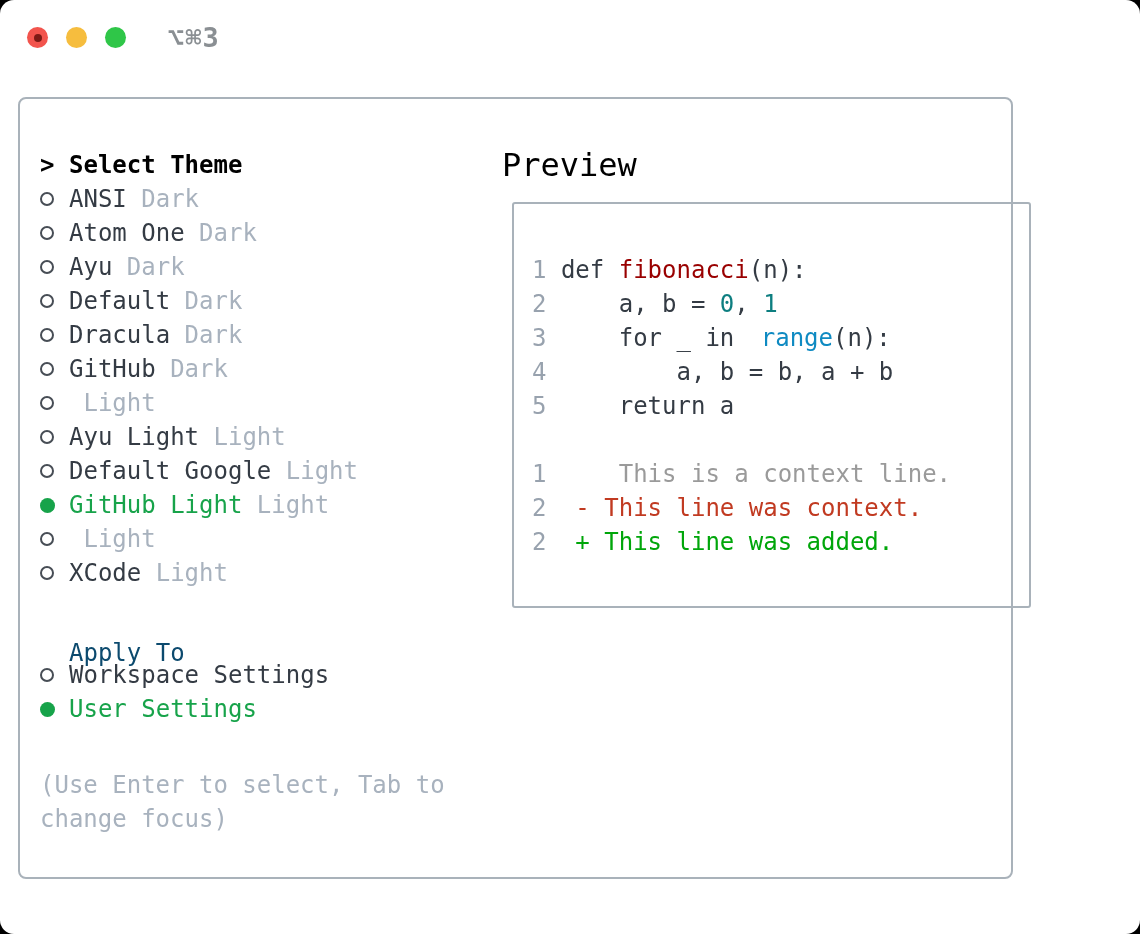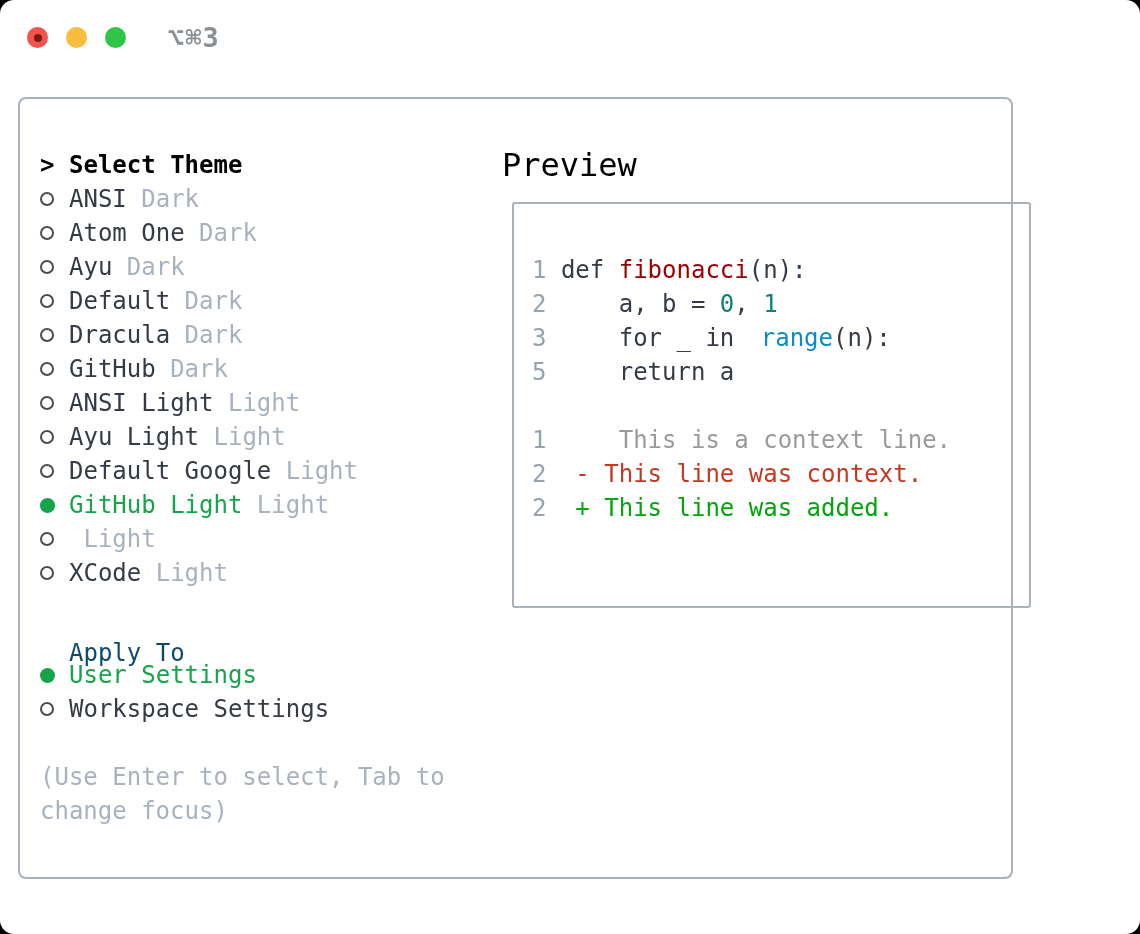--- a/index.html
+++ b/index.html
@@ -22,21 +22,21 @@
             color:var(--text-primary);}
   .line{height:34px;display:flex;align-items:center;white-space:pre;}
   .marker{display:inline-flex;width:29px;align-items:center;flex:0 0 29px;}
   .cursor-glyph{font-weight:bold;color:#000;}
   .ring{width:14px;height:14px;box-sizing:border-box;border:2.5px solid #474d55;border-radius:50%;}
   .dotfill{width:15px;height:15px;border-radius:50%;background:var(--accent-green);}
   .title-text{font-weight:bold;color:#000;}
   .theme-label.selected{color:var(--accent-green);text-align:right;}
   .tag{color:var(--text-muted);margin-left:1ch;}
   .apply-text{color:#0c4a6e;margin-top:23px;}
-  .hint{color:var(--text-muted);font-size:24px;line-height:34px;width:440px;}
+  .hint{color:var(--text-muted);font-size:24px;line-height:34px;width:440px;margin-top:8px;}
   
   .preview-title{position:absolute;left:482px;top:49px;font-size:32px;line-height:34px;
                  font-weight:normal;color:#000;}
   .preview-box{position:absolute;left:492px;top:103px;width:519px;height:406px;box-sizing:border-box;
                border:2px solid var(--panel-border);border-radius:3px;padding:49px 0 0 18px;overflow:hidden;}
   .code-line{height:34px;font-size:24px;line-height:34px;white-space:pre;}
   .ln{color:var(--line-number);display:inline-block;min-width:1ch;}
   .tok-plain{color:var(--text-primary);}
   .tok-title{color:var(--code-title-red);}
   .tok-number{color:var(--code-number-teal);}
@@ -66,46 +66,47 @@
         <span class="marker cursor-glyph">&gt;</span>
         <span class="title-text">Select Theme</span>
       </div>
       <div id="theme-list">
           <div class="line"><span class="marker"><span class="ring"></span></span><span class="theme-label">ANSI</span><span class="tag">Dark</span></div>
           <div class="line"><span class="marker"><span class="ring"></span></span><span class="theme-label">Atom One</span><span class="tag">Dark</span></div>
           <div class="line"><span class="marker"><span class="ring"></span></span><span class="theme-label">Ayu</span><span class="tag">Dark</span></div>
           <div class="line"><span class="marker"><span class="ring"></span></span><span class="theme-label">Default</span><span class="tag">Dark</span></div>
           <div class="line"><span class="marker"><span class="ring"></span></span><span class="theme-label">Dracula</span><span class="tag">Dark</span></div>
           <div class="line"><span class="marker"><span class="ring"></span></span><span class="theme-label">GitHub</span><span class="tag">Dark</span></div>
-          <div class="line"><span class="marker"><span class="ring"></span></span><span class="theme-label">ANSI Light</span><span class="tag">Light</span></div>
+          <div class="line"><span class="marker"><span class="ring"></span></span><span class="tag">Light</span></div>
           <div class="line"><span class="marker"><span class="ring"></span></span><span class="theme-label">Ayu Light</span><span class="tag">Light</span></div>
           <div class="line"><span class="marker"><span class="ring"></span></span><span class="theme-label">Default Google</span><span class="tag">Light</span></div>
           <div class="line"><span class="marker"><span class="dotfill"></span></span><span class="theme-label selected">GitHub Light</span><span class="tag">Light</span></div>
           <div class="line"><span class="marker"><span class="ring"></span></span><span class="tag">Light</span></div>
           <div class="line"><span class="marker"><span class="ring"></span></span><span class="theme-label">XCode</span><span class="tag">Light</span></div>
         </div>
       <div class="line"></div>
       <div class="line">
         <span class="marker"></span>
         <span class="apply-text">Apply To</span>
       </div>
       <div id="apply-list">
+          <div class="line"><span class="marker"><span class="ring"></span></span><span class="theme-label">Workspace Settings</span></div>
           <div class="line"><span class="marker"><span class="dotfill"></span></span><span class="theme-label selected">User Settings</span></div>
-          <div class="line"><span class="marker"><span class="ring"></span></span><span class="theme-label">Workspace Settings</span></div>
         </div>
       <div class="line"></div>
       <div class="hint">(Use Enter to select, Tab to change focus)</div>
     </div>
 
     <div class="preview-title">Preview</div>
     <div class="preview-box">
       <div id="code-lines">
           <div class="code-line"><span class="ln">1</span><span> </span><span class="tok-plain">def </span><span class="tok-title">fibonacci</span><span class="tok-plain">(n):</span></div>
           <div class="code-line"><span class="ln">2</span><span> </span><span class="tok-plain">    a, b = </span><span class="tok-number">0</span><span class="tok-plain">, </span><span class="tok-number">1</span></div>
           <div class="code-line"><span class="ln">3</span><span> </span><span class="tok-plain">    for _ in </span><span class="tok-builtin">range</span><span class="tok-plain">(n):</span></div>
+          <div class="code-line"><span class="ln">4</span><span> </span><span class="tok-plain">        a, b = b, a + b</span></div>
           <div class="code-line"><span class="ln">5</span><span> </span><span class="tok-plain">    return a</span></div>
           <div class="code-line"><span class="ln"></span><span> </span></div>
           <div class="code-line"><span class="ln">1</span><span> </span><span class="tok-context">    This is a context line.</span></div>
           <div class="code-line"><span class="ln">2</span><span> </span><span class="tok-deletion"> - This line was context.</span></div>
           <div class="code-line"><span class="ln">2</span><span> </span><span class="tok-addition"> + This line was added.</span></div>
         </div>
     </div>
   </div>
 </div>
 

